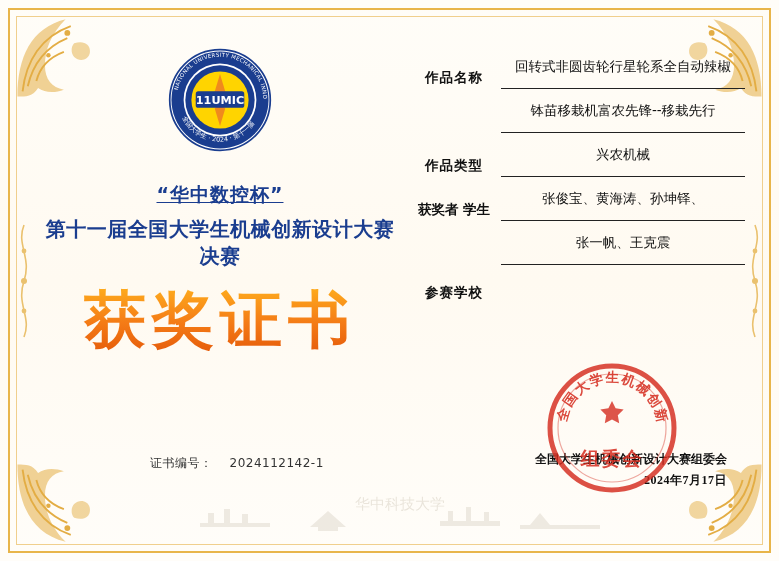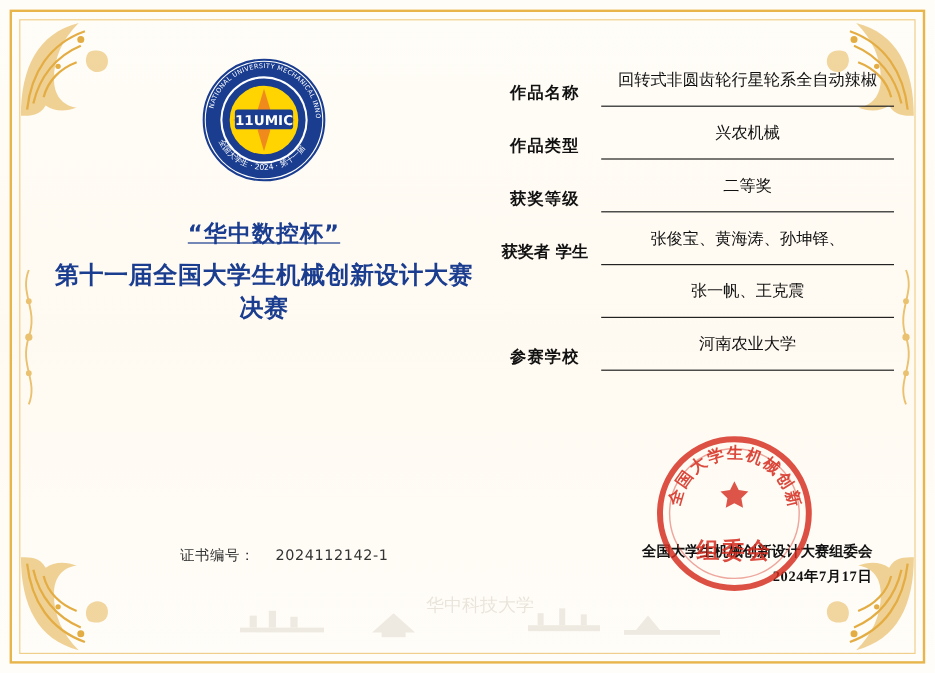--- a/index.html
+++ b/index.html
@@ -279,56 +279,56 @@
         </text>
         <path id="botArc" d="M60 60 m-48 0 a48 48 0 0 0 96 0" fill="none"></path>
         <text font-family="'DejaVu Sans', sans-serif" font-size="7.5" fill="#ffffff">
           <textPath href="#botArc" startOffset="14%">全国大学生 · 2024 · 第十一届</textPath>
         </text>
       </svg>
     </div>
 
     <div class="title-quote">“华中数控杯”</div>
     <div class="title-main">第十一届全国大学生机械创新设计大赛决赛</div>
+    <div class="big-title">获奖证书</div>
   </div>
 
   <div class="cert-no">
     <span class="label">证书编号：</span><span>2024112142-1</span>
   </div>
 
   <div class="fields">
 
     <div class="frow">
       <div class="flabel">作品名称</div>
       <div class="fvalue">回转式非圆齿轮行星轮系全自动辣椒</div>
     </div>
+    <div class="frow second">
+      <div class="flabel"></div>
+      <div class="fvalue">钵苗移栽机富农先锋--移栽先行</div>
+    </div>
 
     <div class="frow">
       <div class="flabel">作品类型</div>
       <div class="fvalue">兴农机械</div>
     </div>
 
-    <div class="frow">
-      <div class="flabel">获奖等级</div>
-      <div class="fvalue">二等奖</div>
-    </div>
 
     <div class="frow">
       <div class="flabel wide">获奖者 学生</div>
       <div class="fvalue">张俊宝、黄海涛、孙坤铎、</div>
     </div>
     <div class="frow second">
       <div class="flabel"></div>
       <div class="fvalue">张一帆、王克震</div>
     </div>
 
 
     <div class="frow">
       <div class="flabel">参赛学校</div>
-      <div class="fvalue">河南农业大学</div>
     </div>
   </div>
 
   <div class="signature">
     <div class="line1">全国大学生机械创新设计大赛组委会</div>
     <div class="line2">2024年7月17日</div>
   </div>
 
   <div class="seal">
     <svg viewBox="0 0 150 150">

